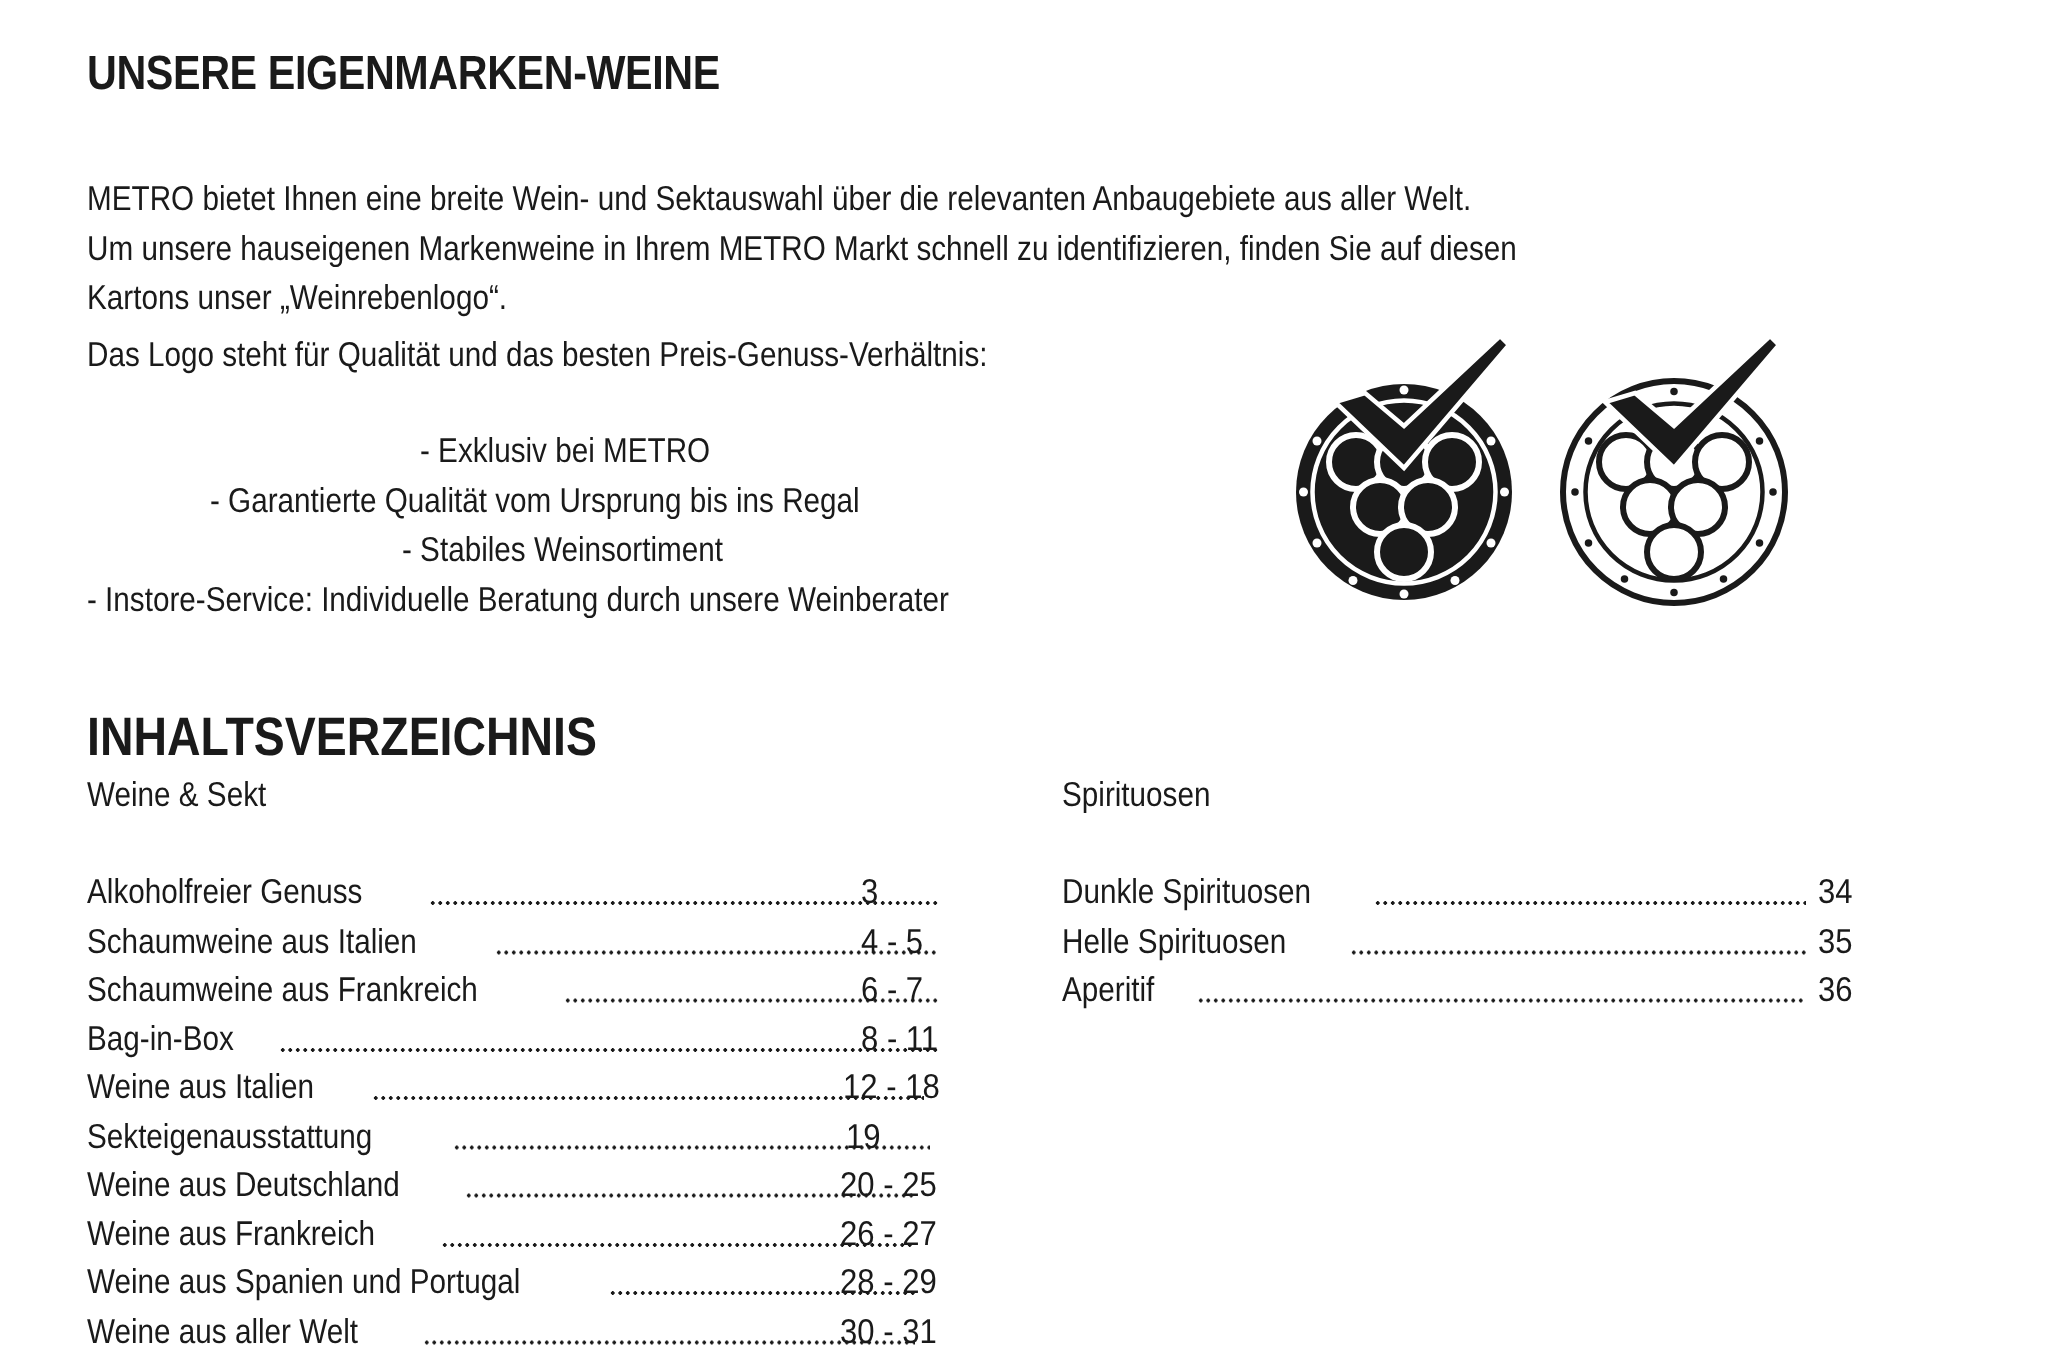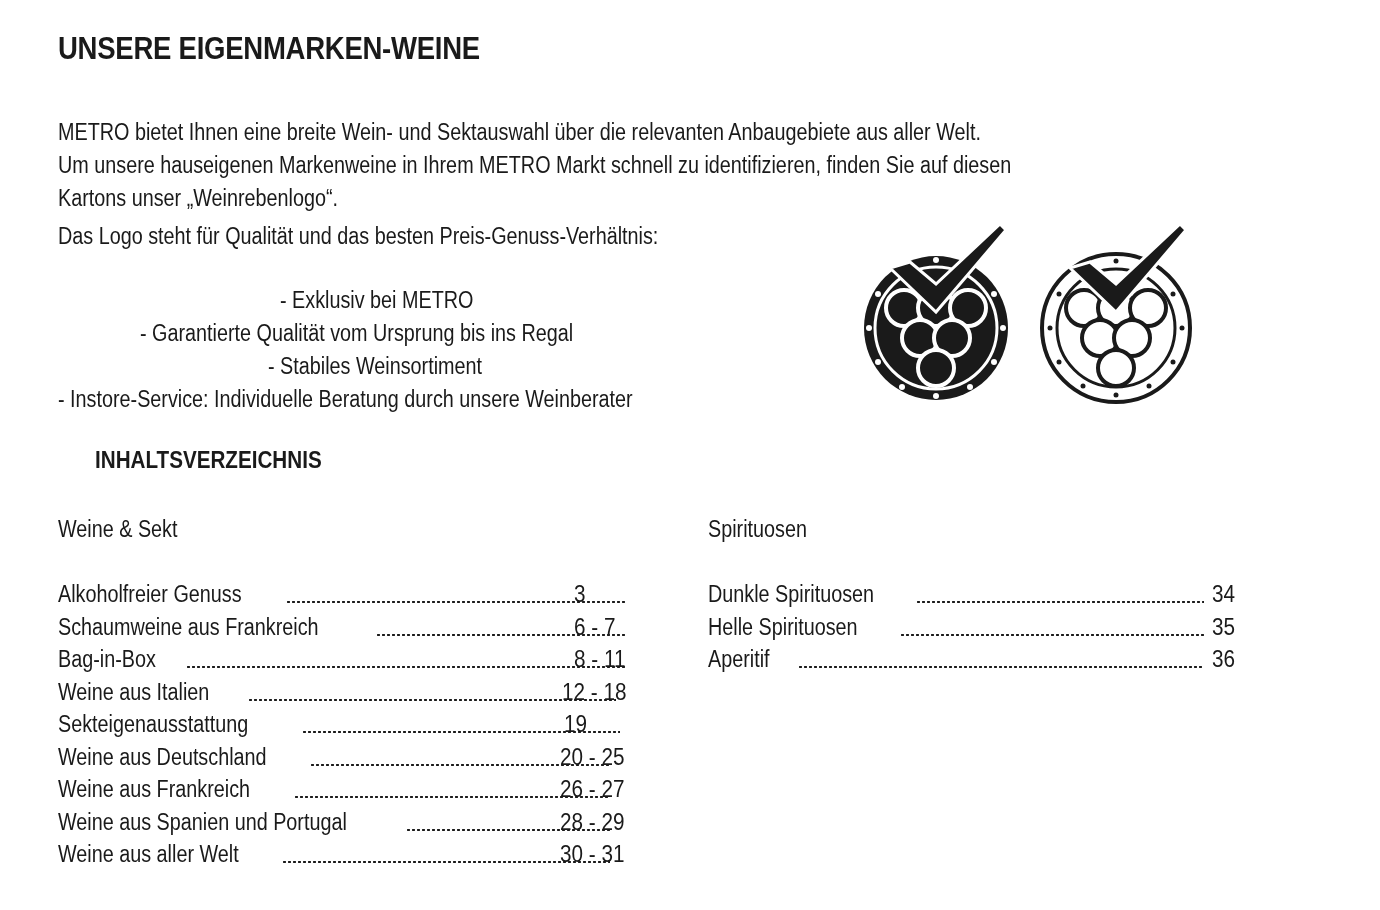--- a/index.html
+++ b/index.html
@@ -15,21 +15,21 @@
   .h1 .cond { transform:scaleX(0.86); }
   .para {
     left:58px; font-size:23px; line-height:33px;
   }
   .para .cond { transform:scaleX(0.86); }
   .p1 { top:100px;margin-top:16px; }
   .p2 { top:220px; }
   .bullets { top:284px;text-align:center; }
   .line { height:33px; white-space:nowrap; }
   .h2 {
-    left:58px; top:446px; font-size:24px; font-weight:bold;margin-left:37px;
+    left:58px; top:470px; font-size:36px; font-weight:bold;
   }
   .h2 .cond { transform:scaleX(0.86); }
   .subhead { top:516px; font-size:23px; }
   .subhead .cond { transform:scaleX(0.86); }
   .toc { font-size:23px; }
   .toc-row { position:relative; height:32.5px; }
   .toc-row .title {
     position:absolute; left:0; top:0; white-space:nowrap;
     transform:scaleX(0.86); transform-origin:0 50%;
     background:#fff; padding-right:4px;
@@ -142,20 +142,25 @@
   <span class="cond">Spirituosen</span>
 </div>
 
 <div class="abs toc toc-left">
   <div class="toc-row">
       <span class="leader" style="left:228px;width:340px"></span>
       <span class="title">Alkoholfreier Genuss</span>
       <span class="page" style="left:516px">3</span>
     </div>
   <div class="toc-row">
+      <span class="leader" style="left:272px;width:296px"></span>
+      <span class="title">Schaumweine aus Italien</span>
+      <span class="page" style="left:516px">4 - 5</span>
+    </div>
+  <div class="toc-row">
       <span class="leader" style="left:318px;width:250px"></span>
       <span class="title">Schaumweine aus Frankreich</span>
       <span class="page" style="left:516px">6 - 7</span>
     </div>
   <div class="toc-row">
       <span class="leader" style="left:128px;width:440px"></span>
       <span class="title">Bag-in-Box</span>
       <span class="page" style="left:516px">8 - 11</span>
     </div>
   <div class="toc-row">

